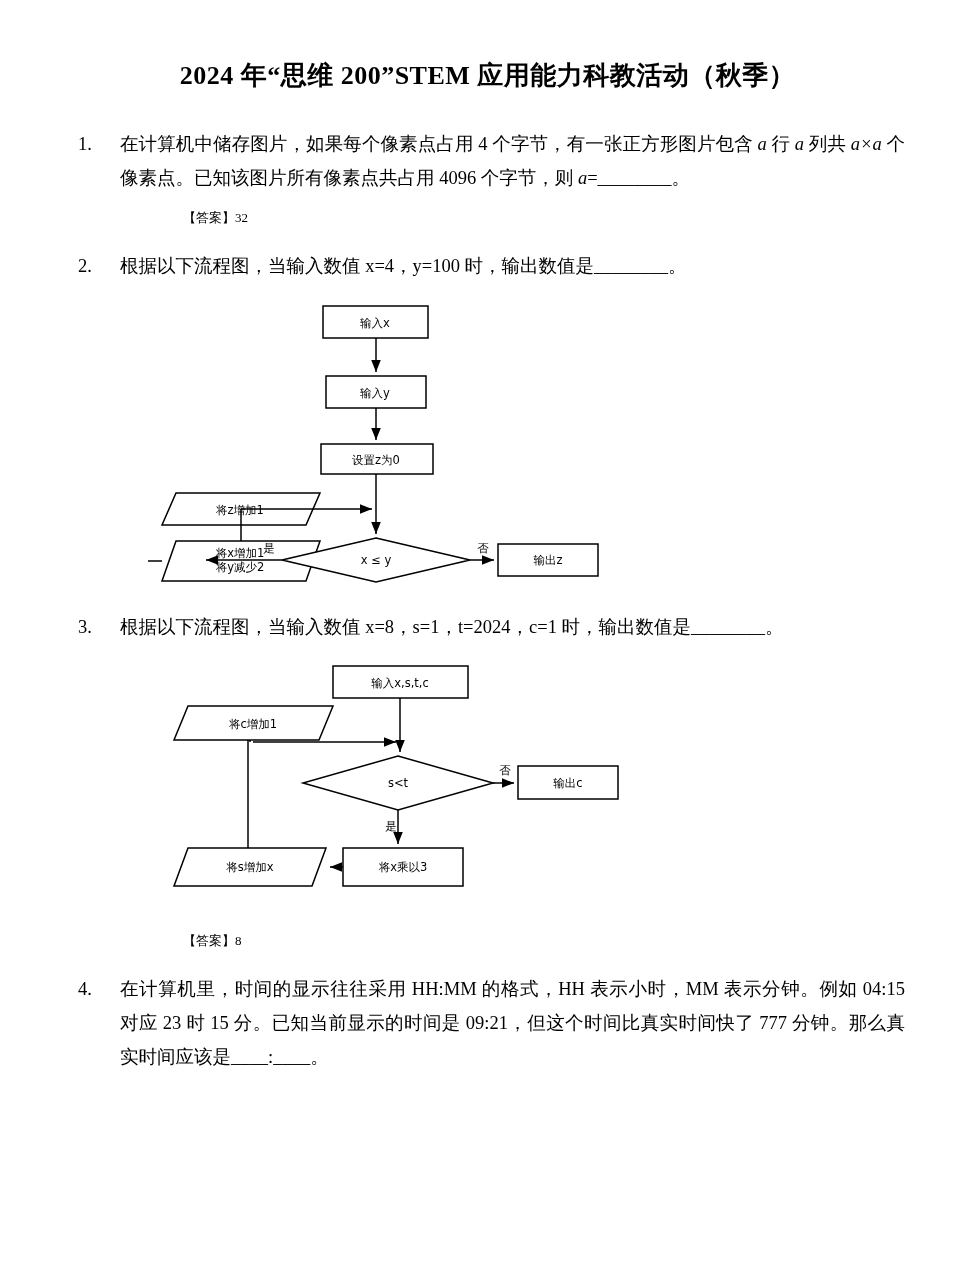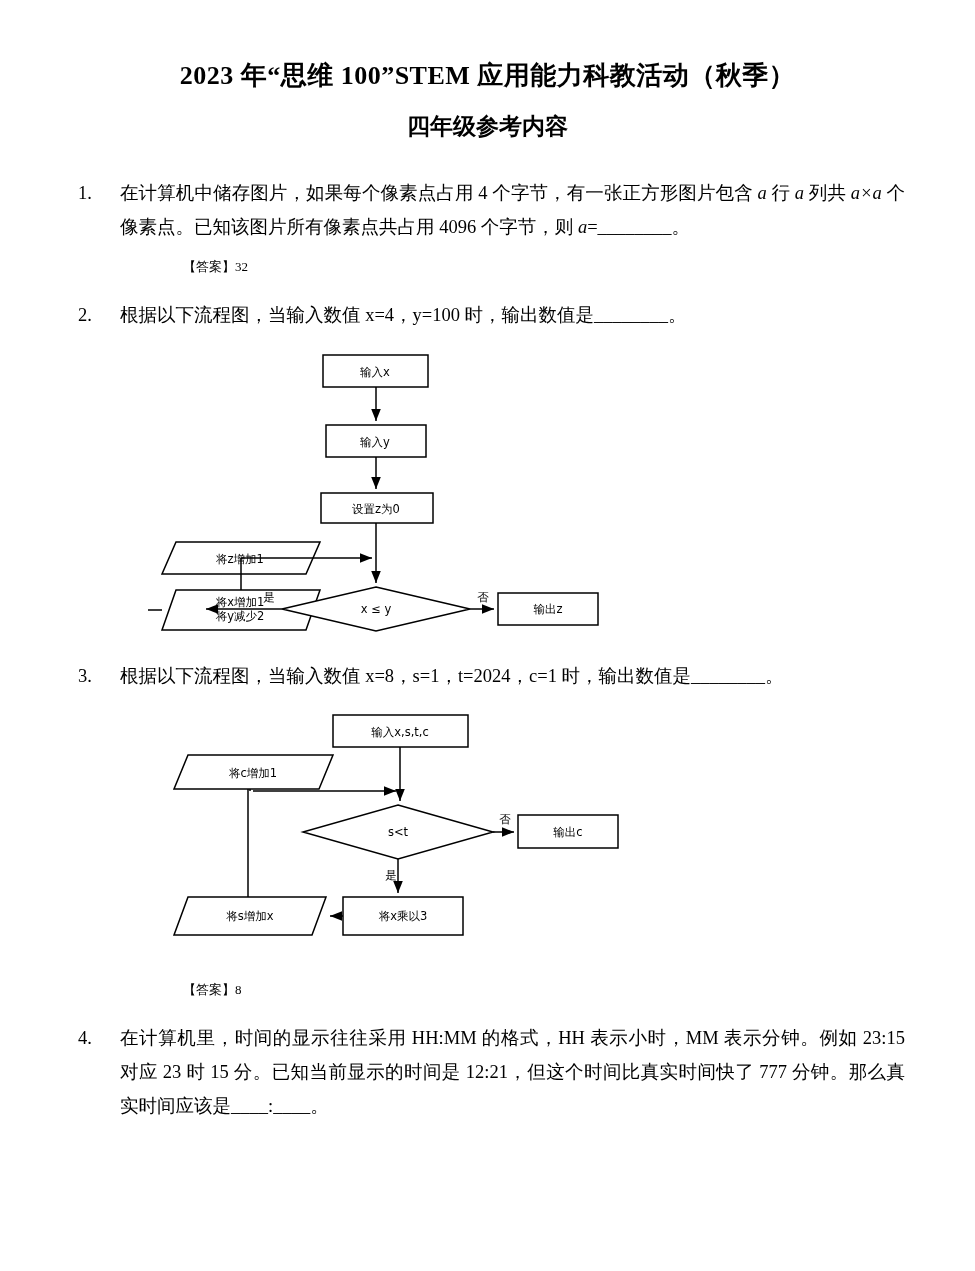--- a/index.html
+++ b/index.html
@@ -65,22 +65,21 @@
     position: relative;
     margin: 14px 0 0 0;
   }
   svg { display: block; }
 </style>
 </head>
 <body>
 
 <div class="page">
 
-  <div class="doc-title">2023 年“思维 100”STEM 应用能力科教活动（秋季）</div>
-  <div class="doc-subtitle">四年级参考内容</div>
+  <div class="doc-title">2024 年“思维 200”STEM 应用能力科教活动（秋季）</div>
 
   <div class="content">
 
     <div class="qitem">
       <div class="qnum">1.</div>
       <div class="qtext"><span>在计算机中储存图片，如果每个像素点占用 4 个字节，有一张正方形图片包含 </span><span class="ital">a</span><span> 行 </span><span class="ital">a</span><span> 列共 </span><span class="ital">a×a</span><span> 个像素点。已知该图片所有像素点共占用 4096 个字节，则 </span><span class="ital">a</span><span>=________。</span></div>
     </div>
     <div class="ansline"><span>【答案】</span><span>32</span></div>
     <div class="gap-after-ans"></div>
 
@@ -190,17 +189,17 @@
           <text x="427" y="116">否</text>
         </g>
       </svg>
     </div>
 
     <div class="ansline"><span>【答案】</span><span>8</span></div>
     <div class="gap-after-ans"></div>
 
     <div class="qitem">
       <div class="qnum">4.</div>
-      <div class="qtext">在计算机里，时间的显示往往采用 HH:MM 的格式，HH 表示小时，MM 表示分钟。例如 23:15 对应 23 时 15 分。已知当前显示的时间是 12:21，但这个时间比真实时间快了 777 分钟。那么真实时间应该是____:____。</div>
+      <div class="qtext">在计算机里，时间的显示往往采用 HH:MM 的格式，HH 表示小时，MM 表示分钟。例如 04:15 对应 23 时 15 分。已知当前显示的时间是 09:21，但这个时间比真实时间快了 777 分钟。那么真实时间应该是____:____。</div>
     </div>
 
   </div>
 </div>
 
 </body></html>

